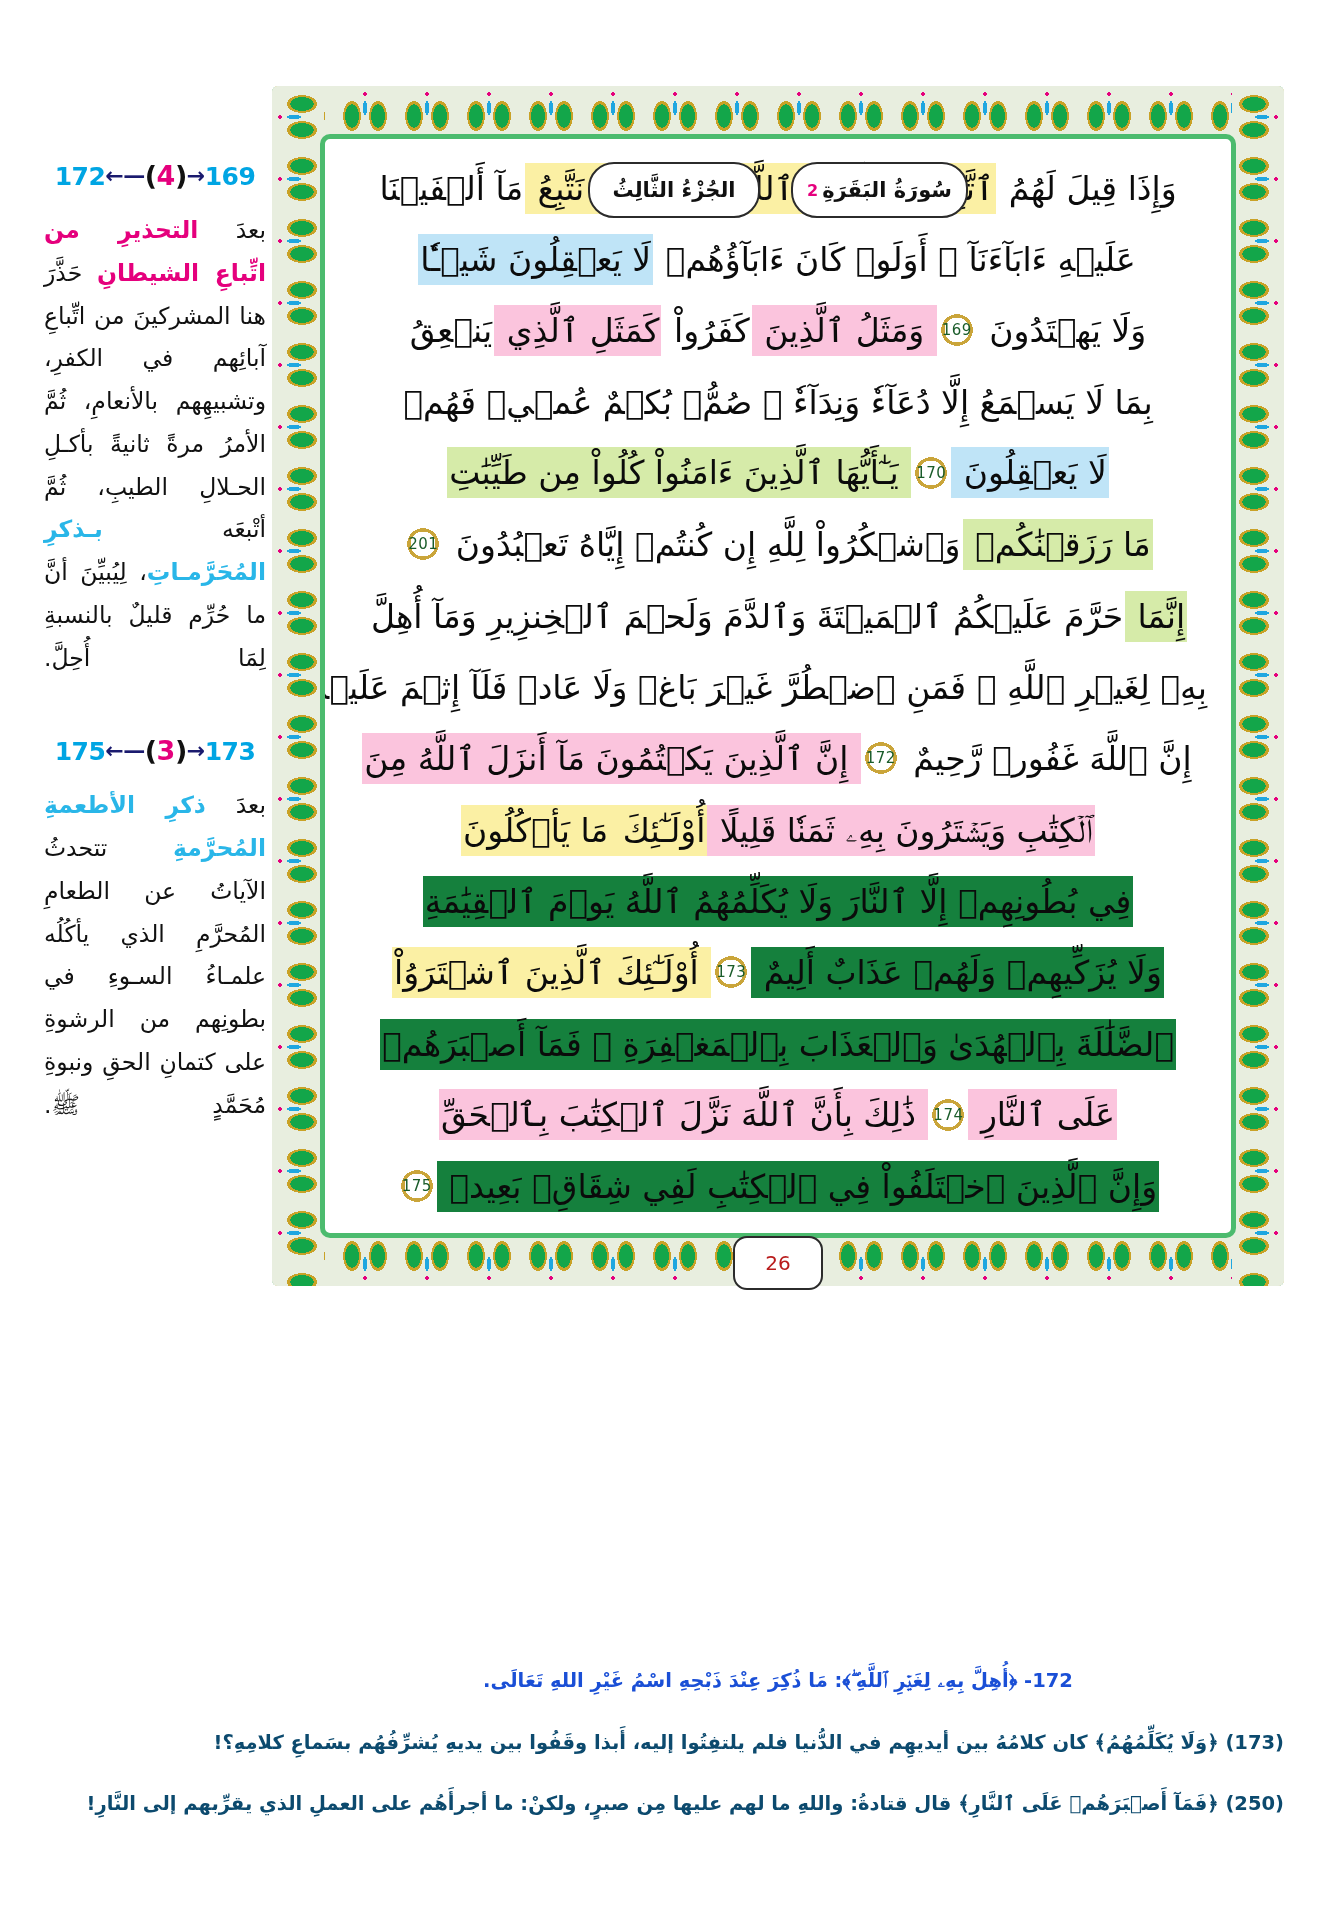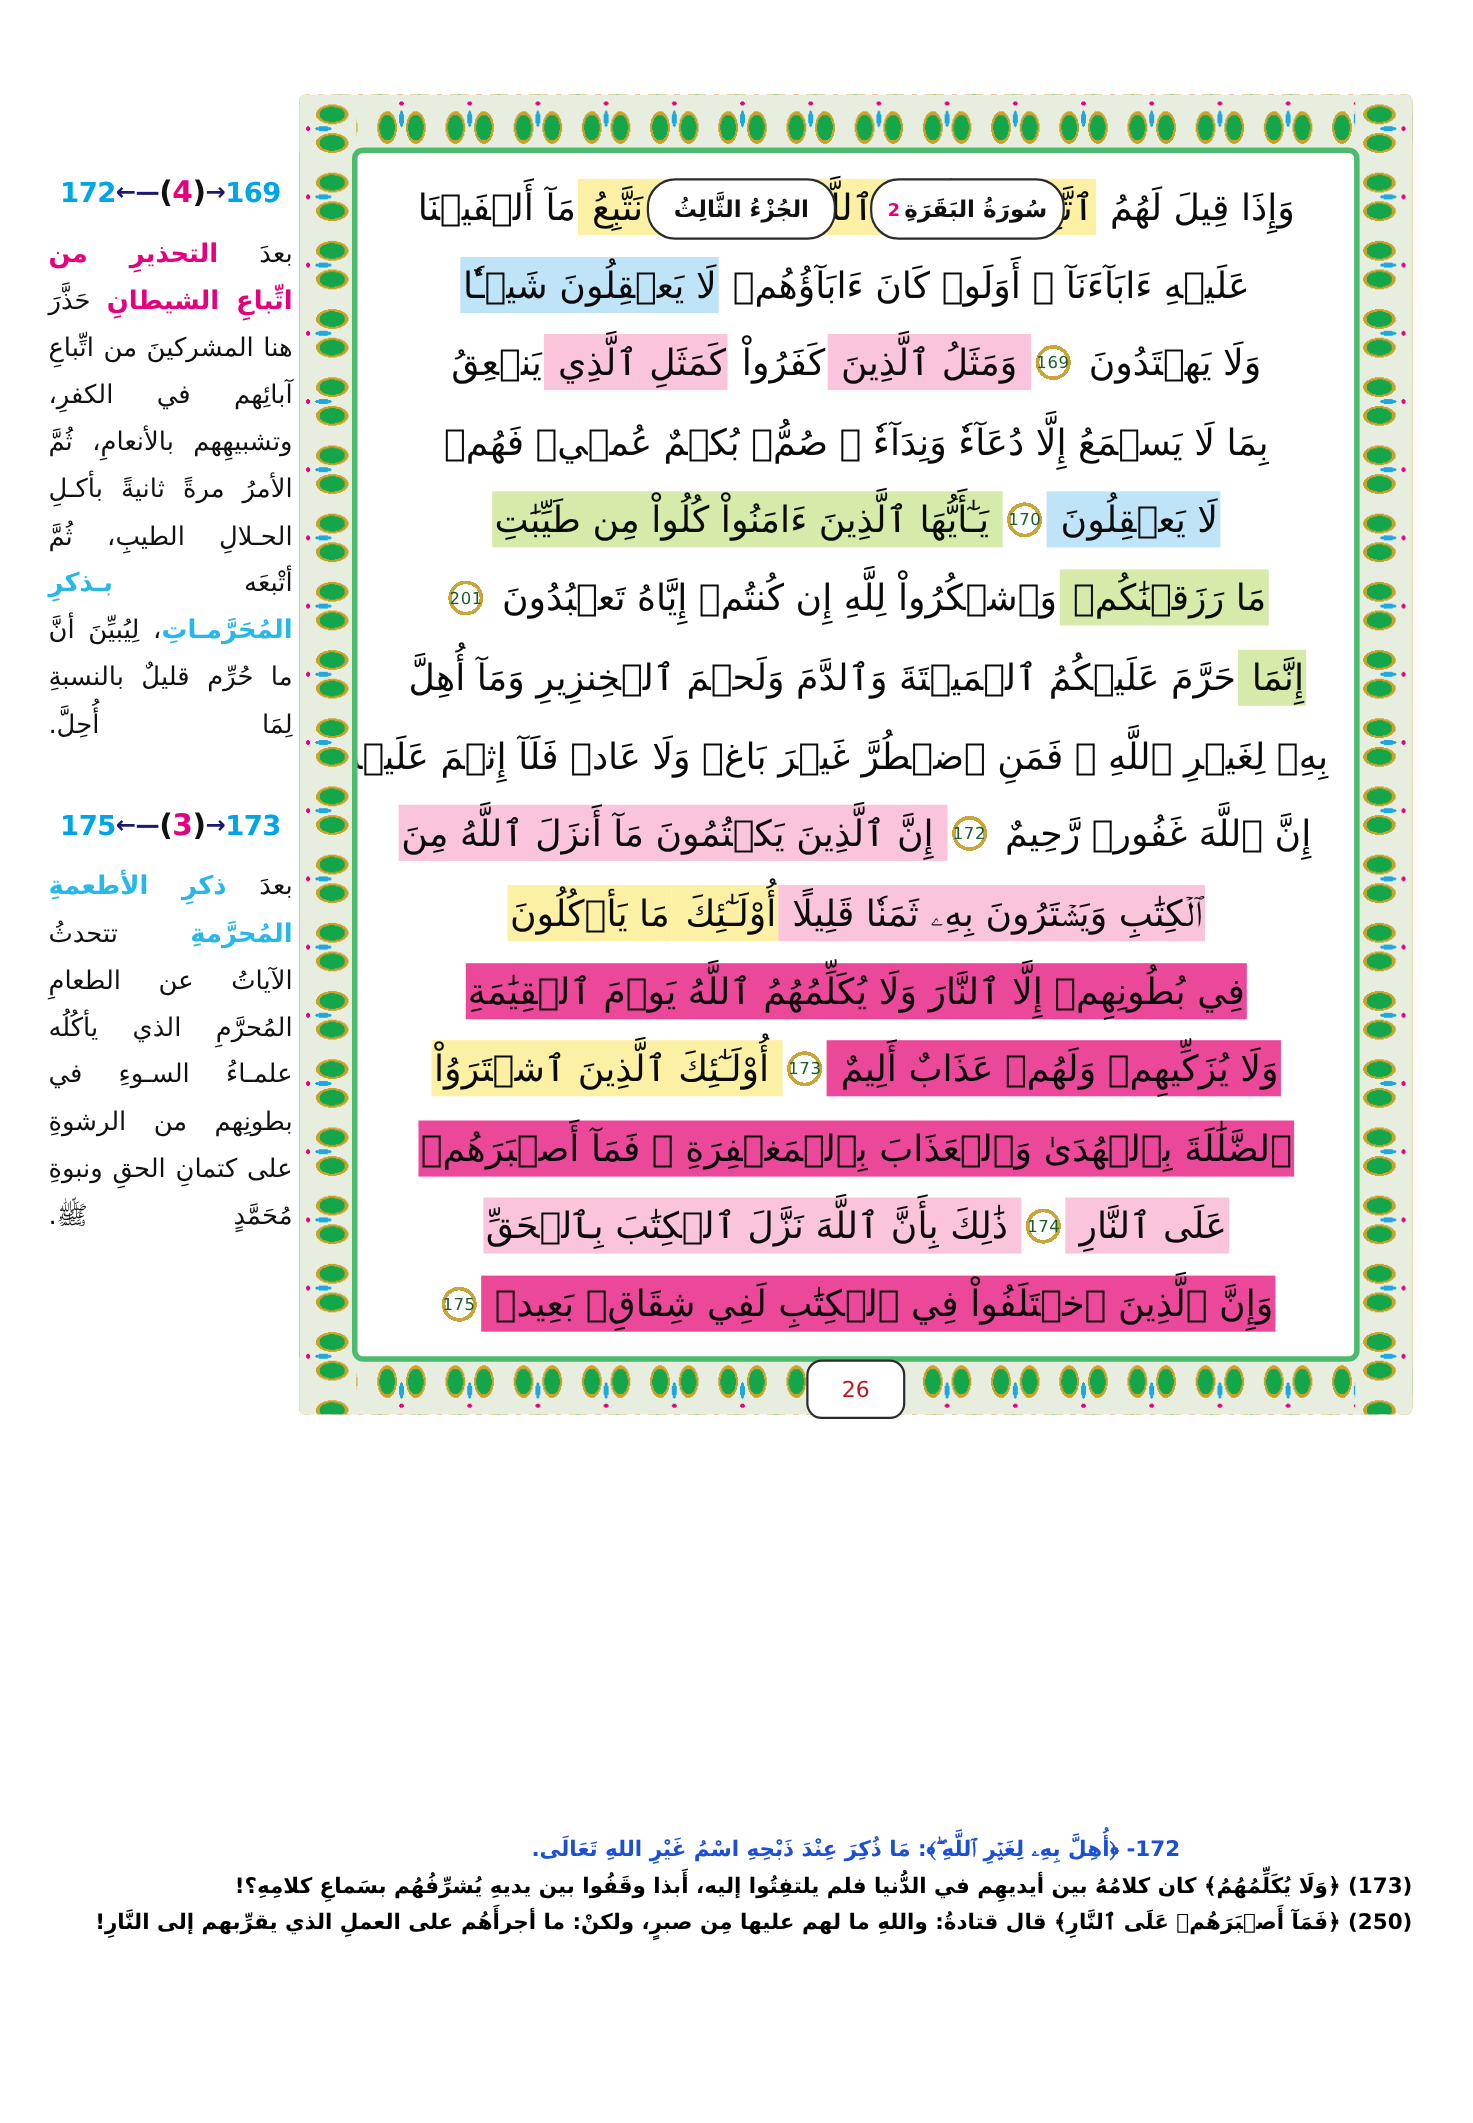--- a/index.html
+++ b/index.html
@@ -209,21 +209,21 @@
     width: 100%;
     text-align: center;
     padding: 0 4px;
     box-sizing: border-box;
   }
   .seg { position: relative; padding: 6px 2px; }
   .seg.y  { background: #fbf0a4; }
   .seg.b  { background: #bfe4f7; }
   .seg.p  { background: #fbc4dd; }
   .seg.g  { background: #d6eba9; }
-  .seg.lb { background: #ec4899; }
+  .seg.lb { background: #15803d; }
   .seg.n  { background: transparent; }
 
   
   .ayah-mark {
     display: inline-block;
     width: 34px;
     height: 34px;
     line-height: 34px;
     margin: 0 3px;
     text-align: center;
@@ -248,21 +248,21 @@
     text-align: center;
   }
   .fn-line {
     font-family: "DejaVu Sans", sans-serif;
     font-size: 19.5px;
     font-weight: bold;
     line-height: 1.72;
     white-space: nowrap;
   }
   .fn-blue  { color: #1a4fd6; }
-  .fn-pink  { color: #000000; }
+  .fn-pink  { color: #0c4a6e; margin-top: 28px; }
   .fn-q     { font-family: "DejaVu Sans", "Liberation Serif", serif; }
 </style>
 </head>
 <body>
 
 <div class="page">
 
   <div class="sidebar">
 
     <div class="verse-range">

